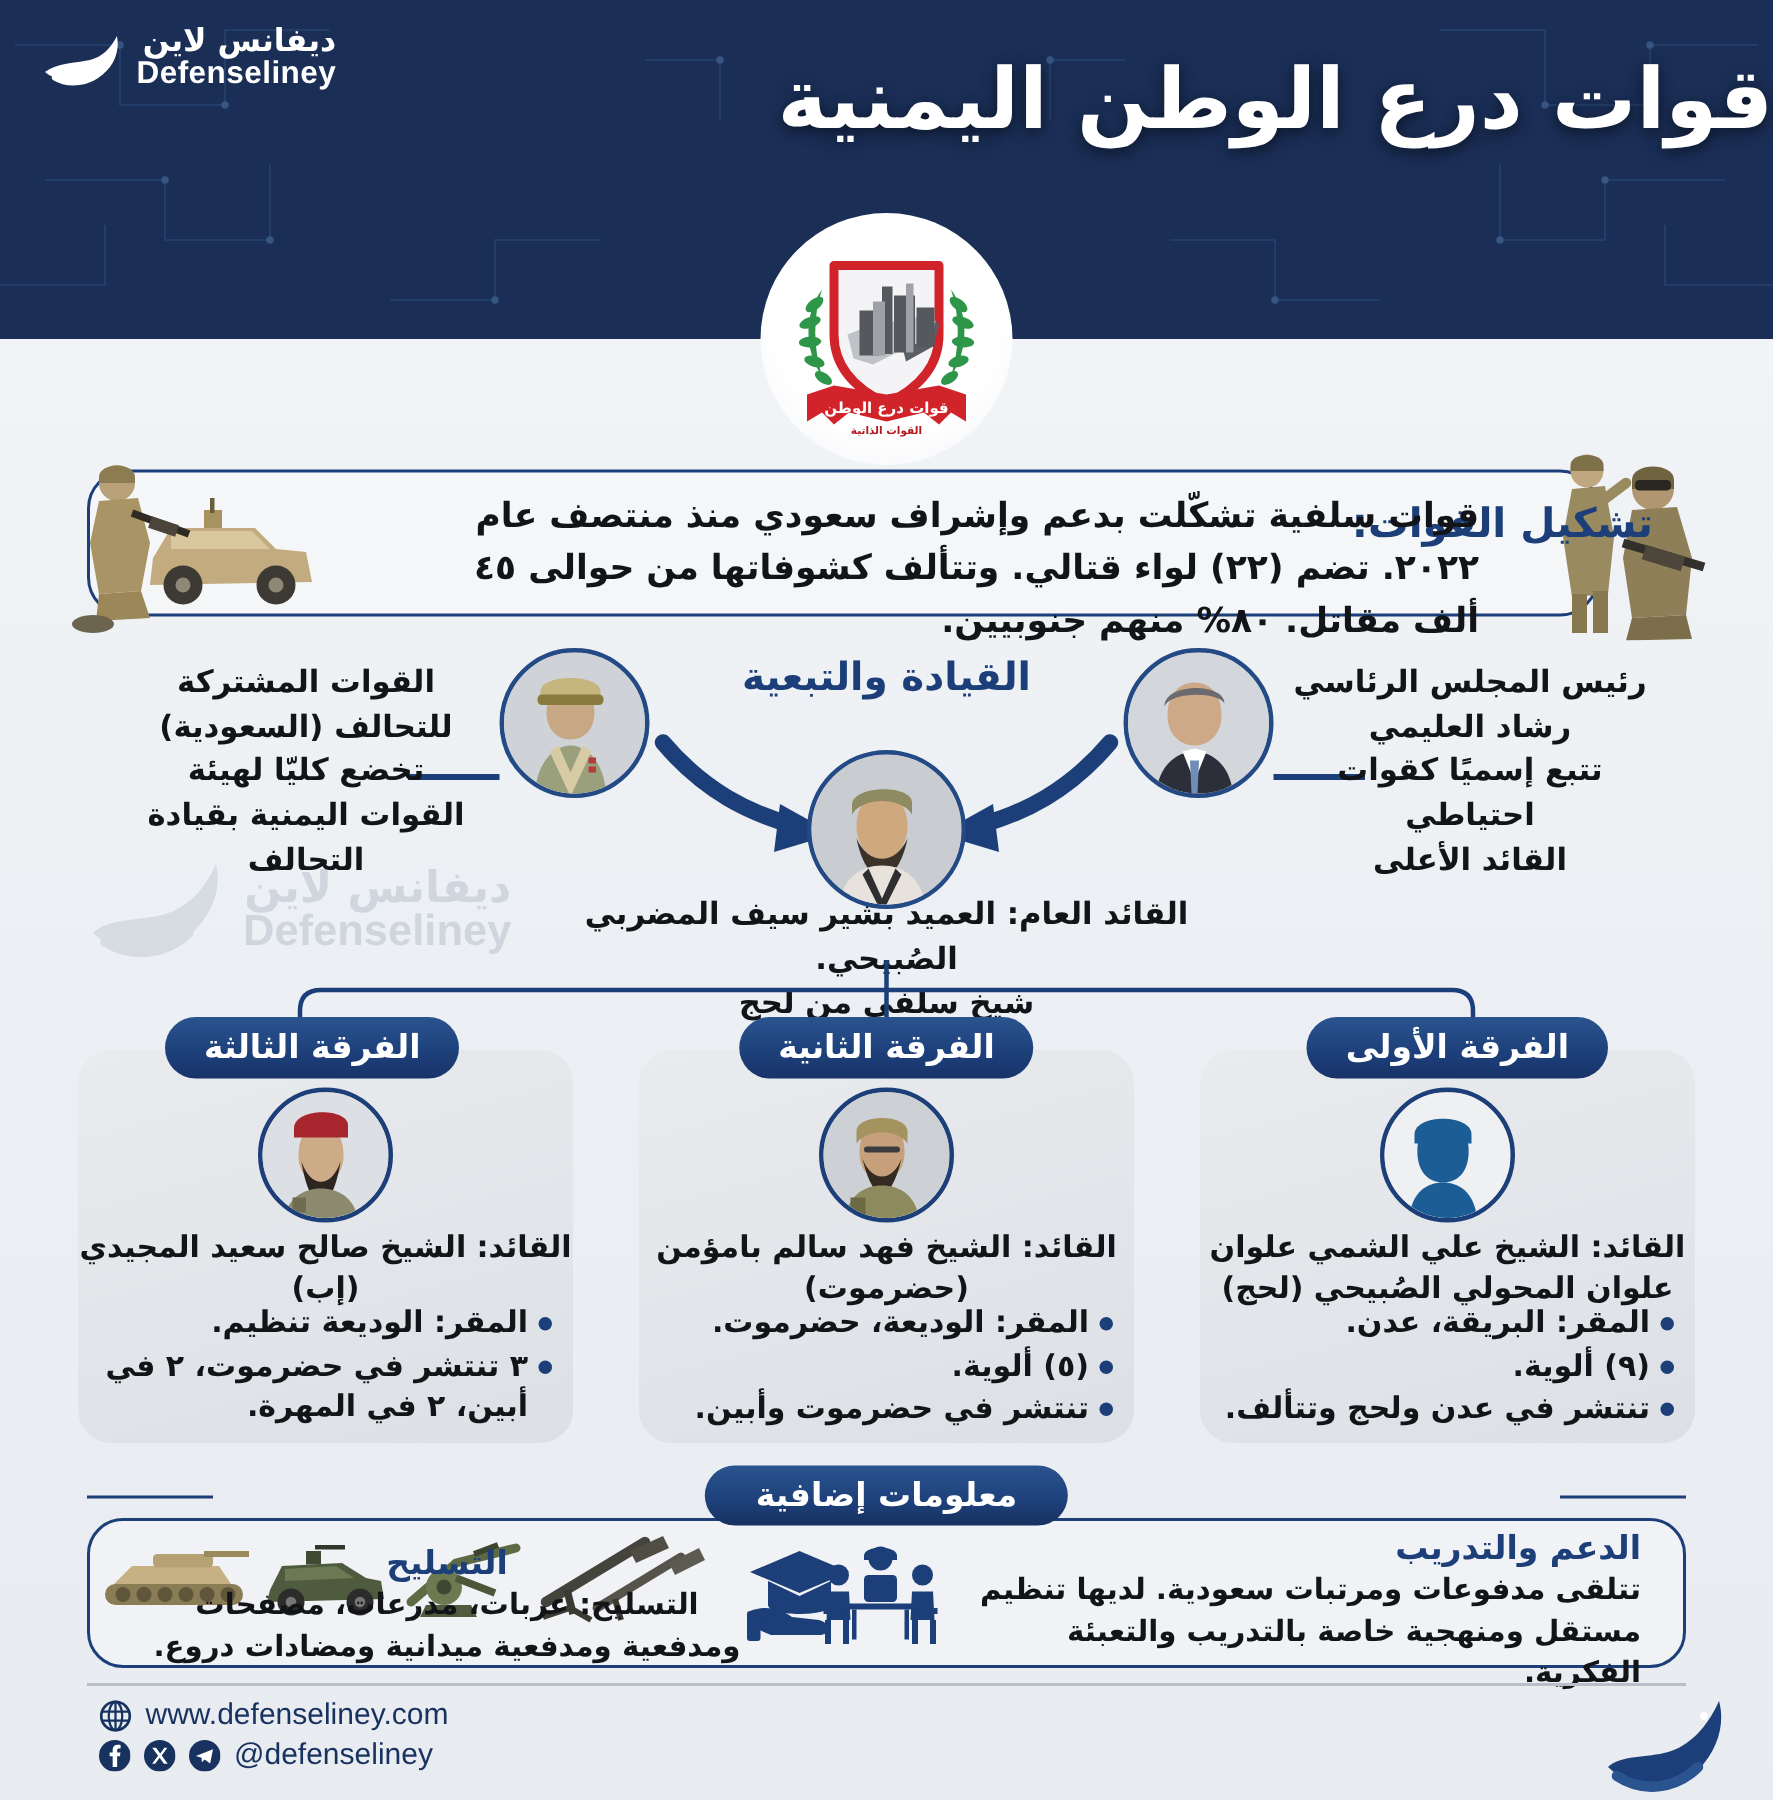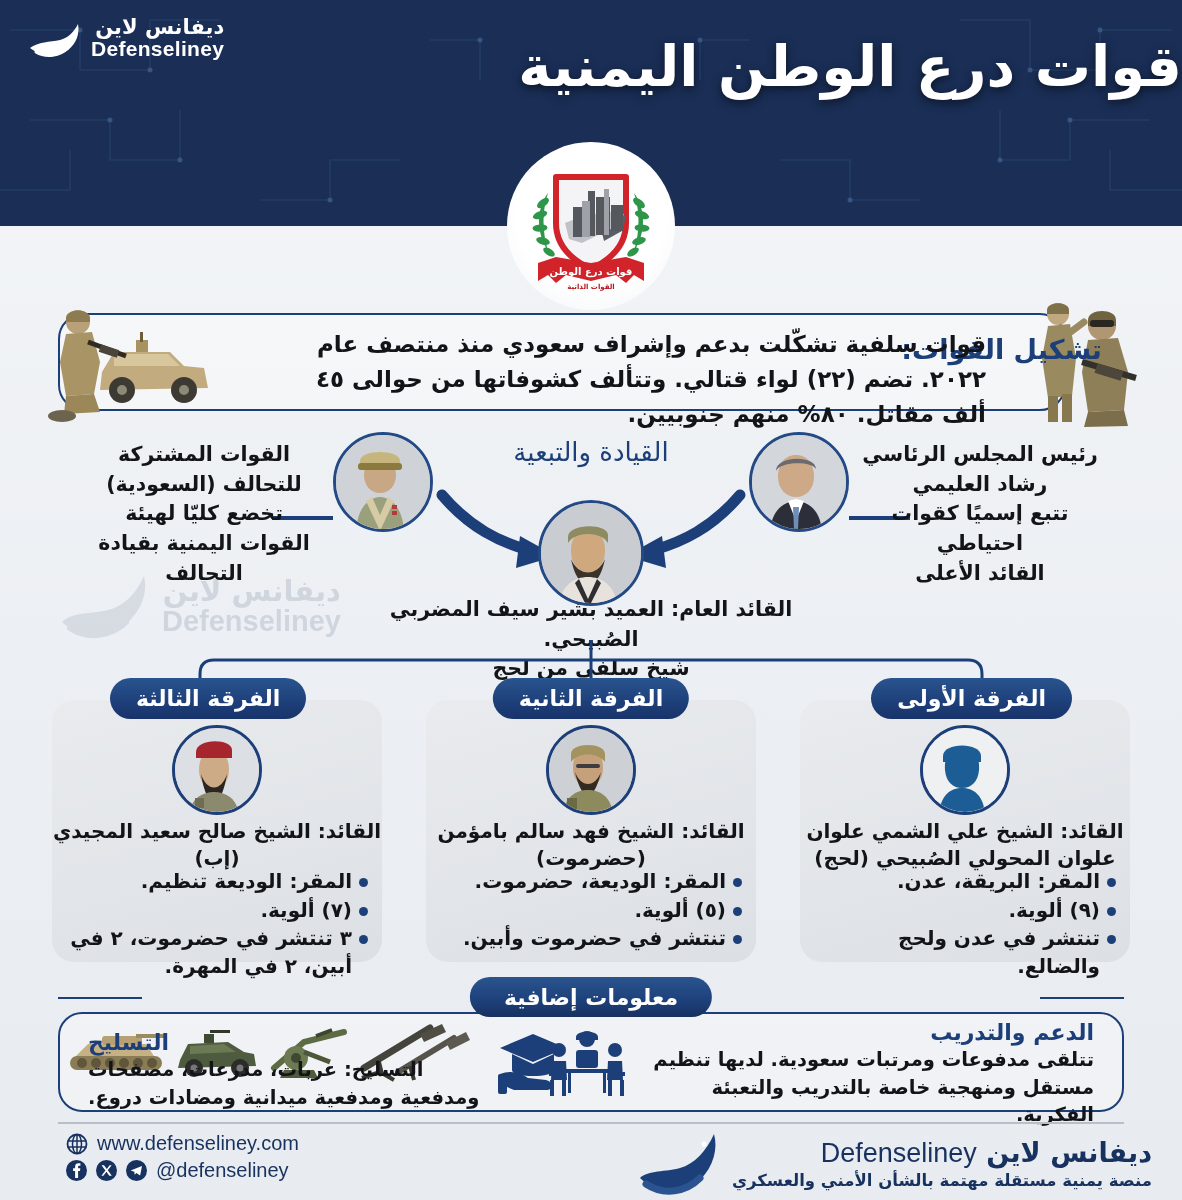--- a/index.html
+++ b/index.html
@@ -111,21 +111,21 @@
   .soldiers-left { position: absolute; top: 296px; left: 44px; }
   .soldiers-right { position: absolute; top: 292px; right: 28px; }
 
   
   .section-heading-center {
     position: absolute;
     top: 437px; left: 0; width: 1182px;
     text-align: center;
     color: #1d3f79;
     font-size: 26px;
-    font-weight: normal;
+    font-weight: bold;
     direction: rtl;
   }
 
   .avatar {
     position: absolute;
     border-radius: 50%;
     border: 3px solid #244a86;
     background: #c9ccd2;
     overflow: hidden;
     z-index: 4;
@@ -268,21 +268,21 @@
     top: 997px;
     height: 2px;
     background: #1d3f79;
     width: 84px;
   }
   #addl-div-l { left: 58px; }
   #addl-div-r { right: 58px; }
 
   .addl-block { position: absolute; direction: rtl; }
   #support-block { top: 1020px; right: 88px; width: 460px; text-align: right; }
-  #weapons-block { top: 1030px; left: 88px; width: 420px; text-align: left; }
+  #weapons-block { top: 1030px; left: 88px; width: 420px; text-align: center; }
 
   .addl-title {
     color: #1d3f79;
     font-size: 22px;
     font-weight: bold;
     margin-bottom: 1px;
   }
   .addl-body {
     color: #121417;
     font-size: 19.5px;
@@ -592,30 +592,29 @@
     </svg>
   </div>
 
   <div class="division-commander" id="dcmd-1">القائد: الشيخ علي الشمي علوان علوان المحولي الصُبيحي (لحج)</div>
   <div class="division-commander" id="dcmd-2">القائد: الشيخ فهد سالم بامؤمن (حضرموت)</div>
   <div class="division-commander" id="dcmd-3">القائد: الشيخ صالح سعيد المجيدي (إب)</div>
 
   <ul class="division-bullets" id="dbul-1">
     <li>المقر: البريقة، عدن.</li>
     <li>(٩) ألوية.</li>
-    <li>تنتشر في عدن ولحج والضالع.</li>
+    <li>تنتشر في عدن ولحج وتتألف.</li>
   </ul>
   <ul class="division-bullets" id="dbul-2">
     <li>المقر: الوديعة، حضرموت.</li>
     <li>(٥) ألوية.</li>
     <li>تنتشر في حضرموت وأبين.</li>
   </ul>
   <ul class="division-bullets" id="dbul-3">
     <li>المقر: الوديعة تنظيم.</li>
-    <li>(٧) ألوية.</li>
     <li>٣ تنتشر في حضرموت، ٢ في أبين، ٢ في المهرة.</li>
   </ul>
 
   <div class="addl-divider" id="addl-div-l"></div>
   <div class="addl-divider" id="addl-div-r"></div>
   <div class="panel-outline" id="additional-box"></div>
   <div class="addl-pill">معلومات إضافية</div>
 
   <svg id="support-icon" width="78" height="70" viewBox="0 0 78 70">
     <g fill="#1d3f79">
@@ -727,27 +726,20 @@
       </svg>
       <svg width="21" height="21" viewBox="0 0 21 21">
         <circle cx="10.5" cy="10.5" r="10.5" fill="#17325f"></circle>
         <path d="M4.6 10.6 L16 6.1 L14.1 15.6 L10.4 13 L8.6 14.8 L8.4 11.8 Z" fill="#fff"></path>
       </svg>
       <span>@defenseliney</span>
     </div>
   </div>
 
   <div id="footer-brand">
-    <div class="fb-text">
-      <div class="fb-main">
-        <span>ديفانس لاين</span>
-        <span style="font-family:'Liberation Sans',sans-serif; font-weight:normal;">Defenseliney</span>
-      </div>
-      <div class="fb-sub">منصة يمنية مستقلة مهتمة بالشأن الأمني والعسكري</div>
-    </div>
     <svg width="86" height="72" viewBox="0 0 86 72">
       <path d="M6 50 C22 66 50 68 66 52 C80 38 84 20 80 6 C72 24 60 36 46 40 C32 44 14 42 6 50 Z" fill="#1d3f79"></path>
       <path d="M12 56 C30 68 52 64 66 50" stroke="#2a548f" stroke-width="7" fill="none" stroke-linecap="round"></path>
       <circle cx="70" cy="16" r="2.6" fill="#fff"></circle>
     </svg>
   </div>
 
 </div>
 
 </body></html>

